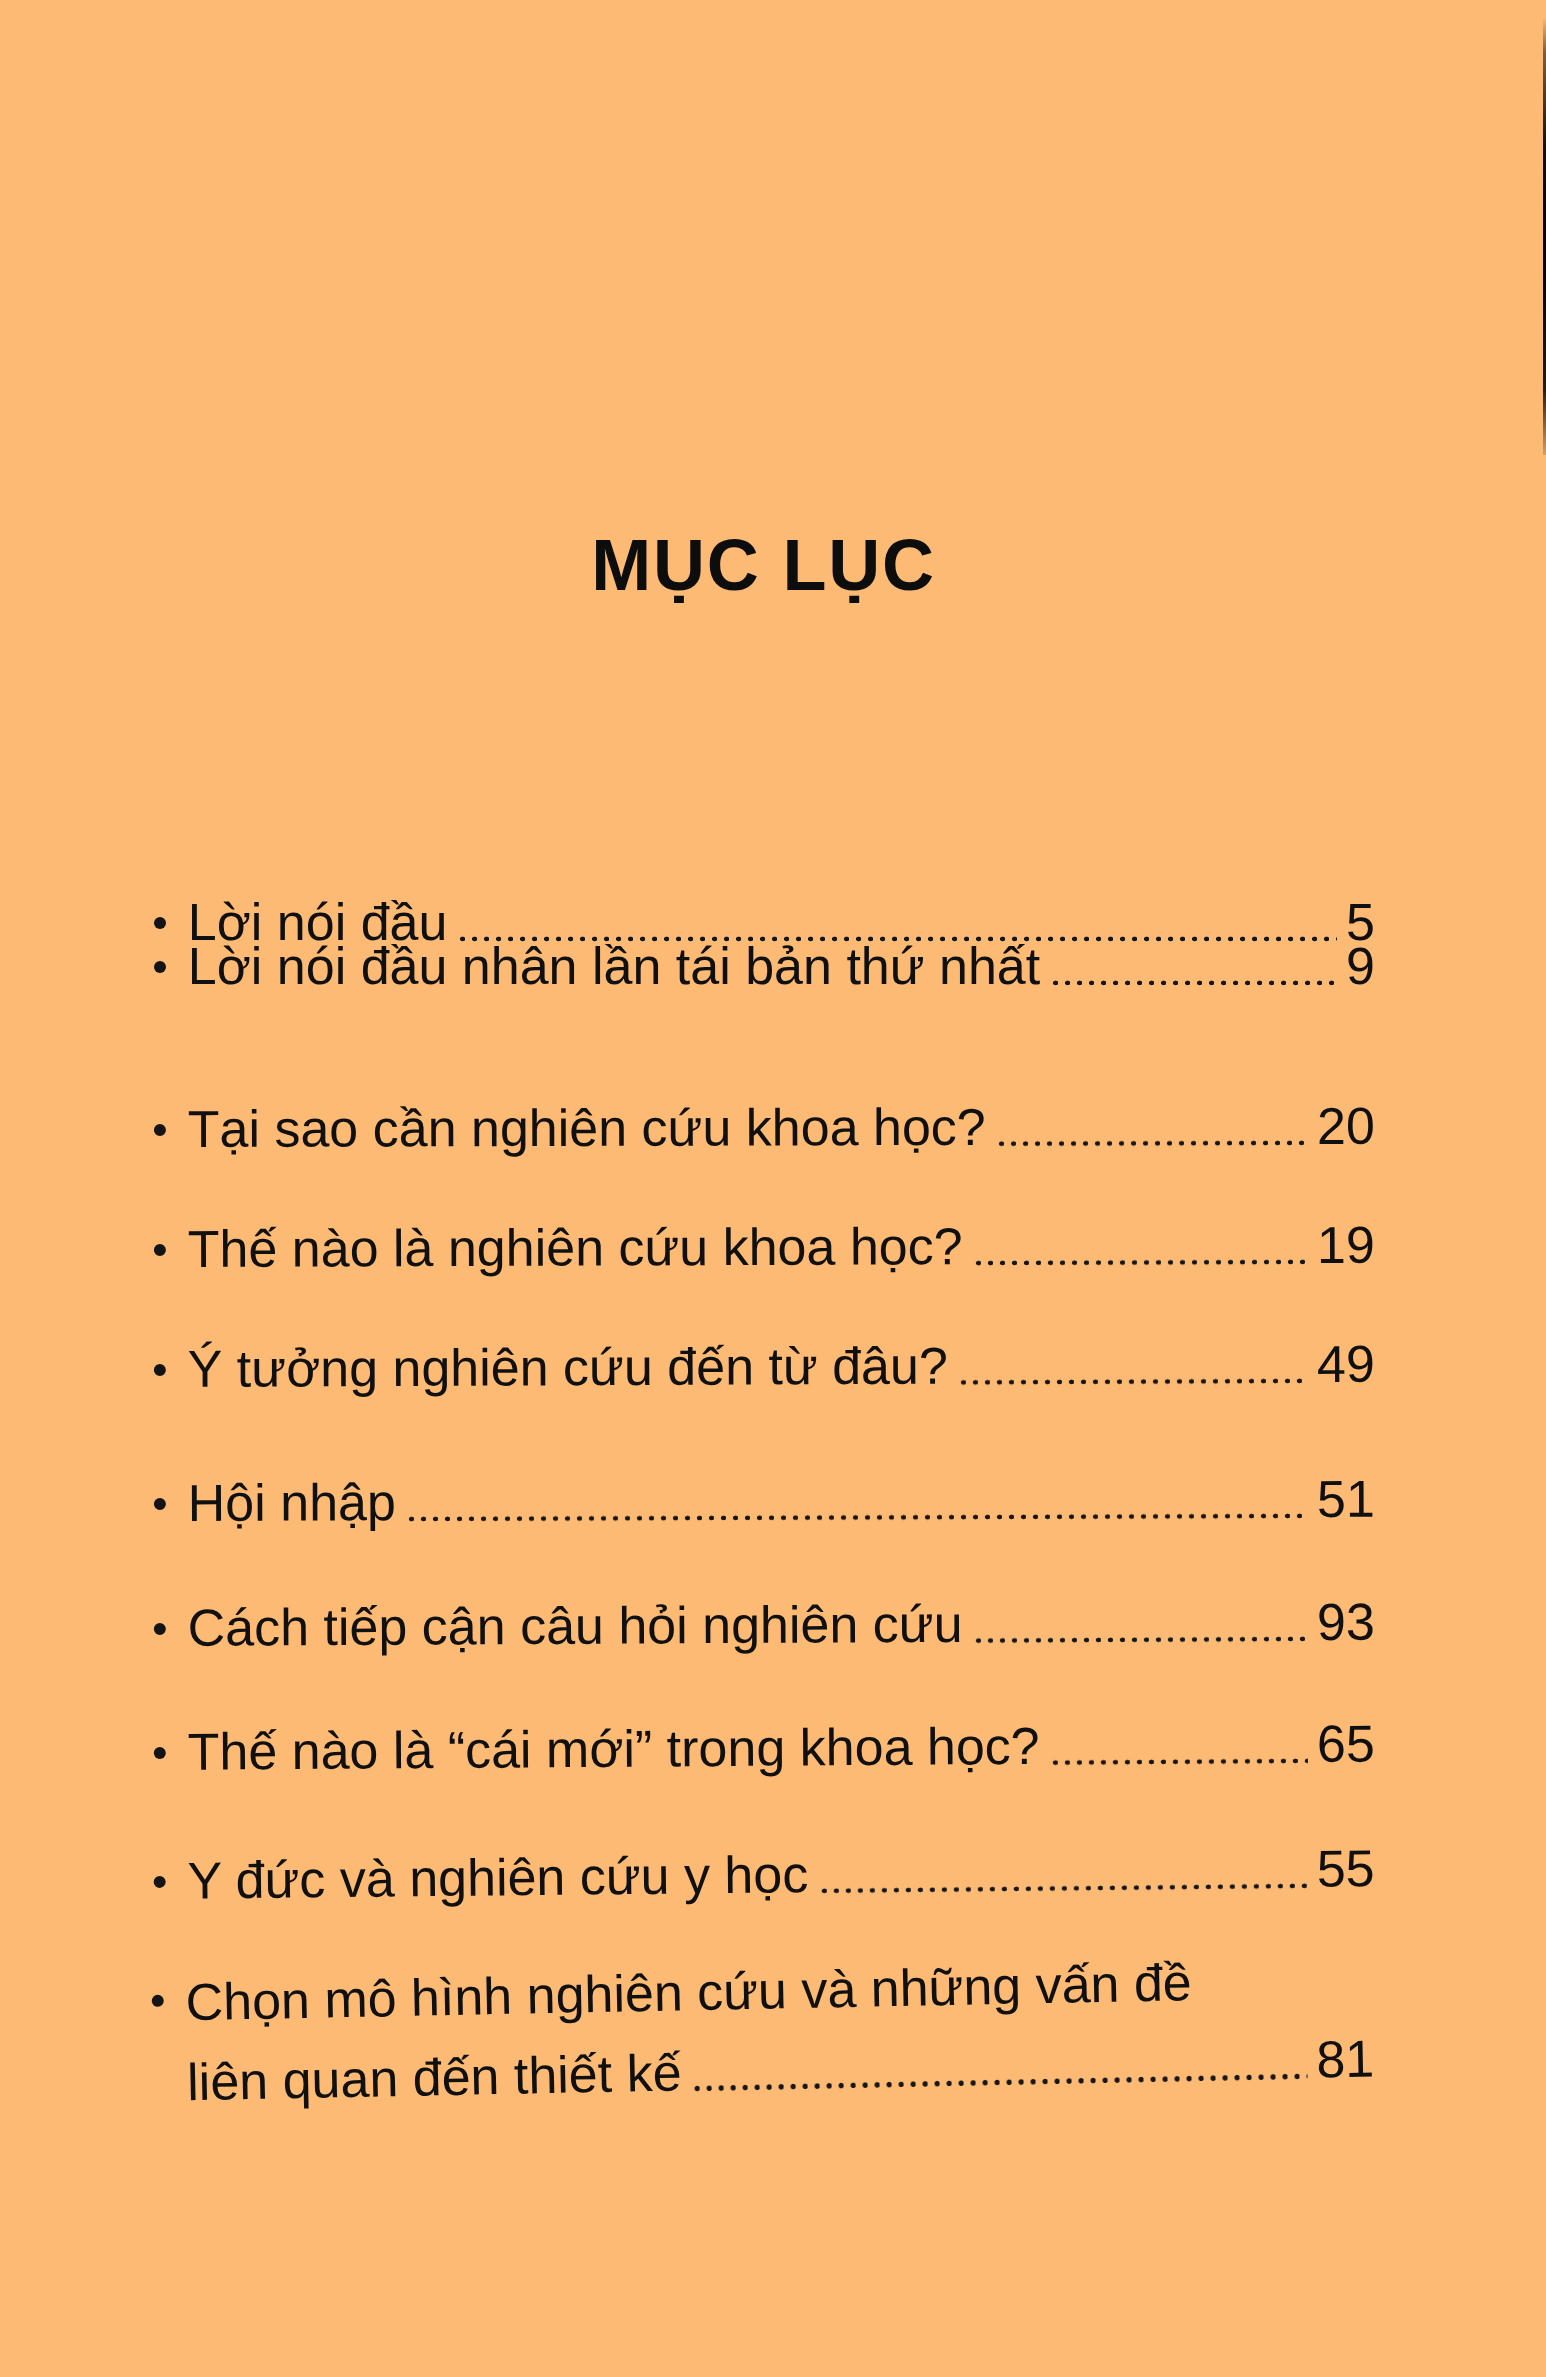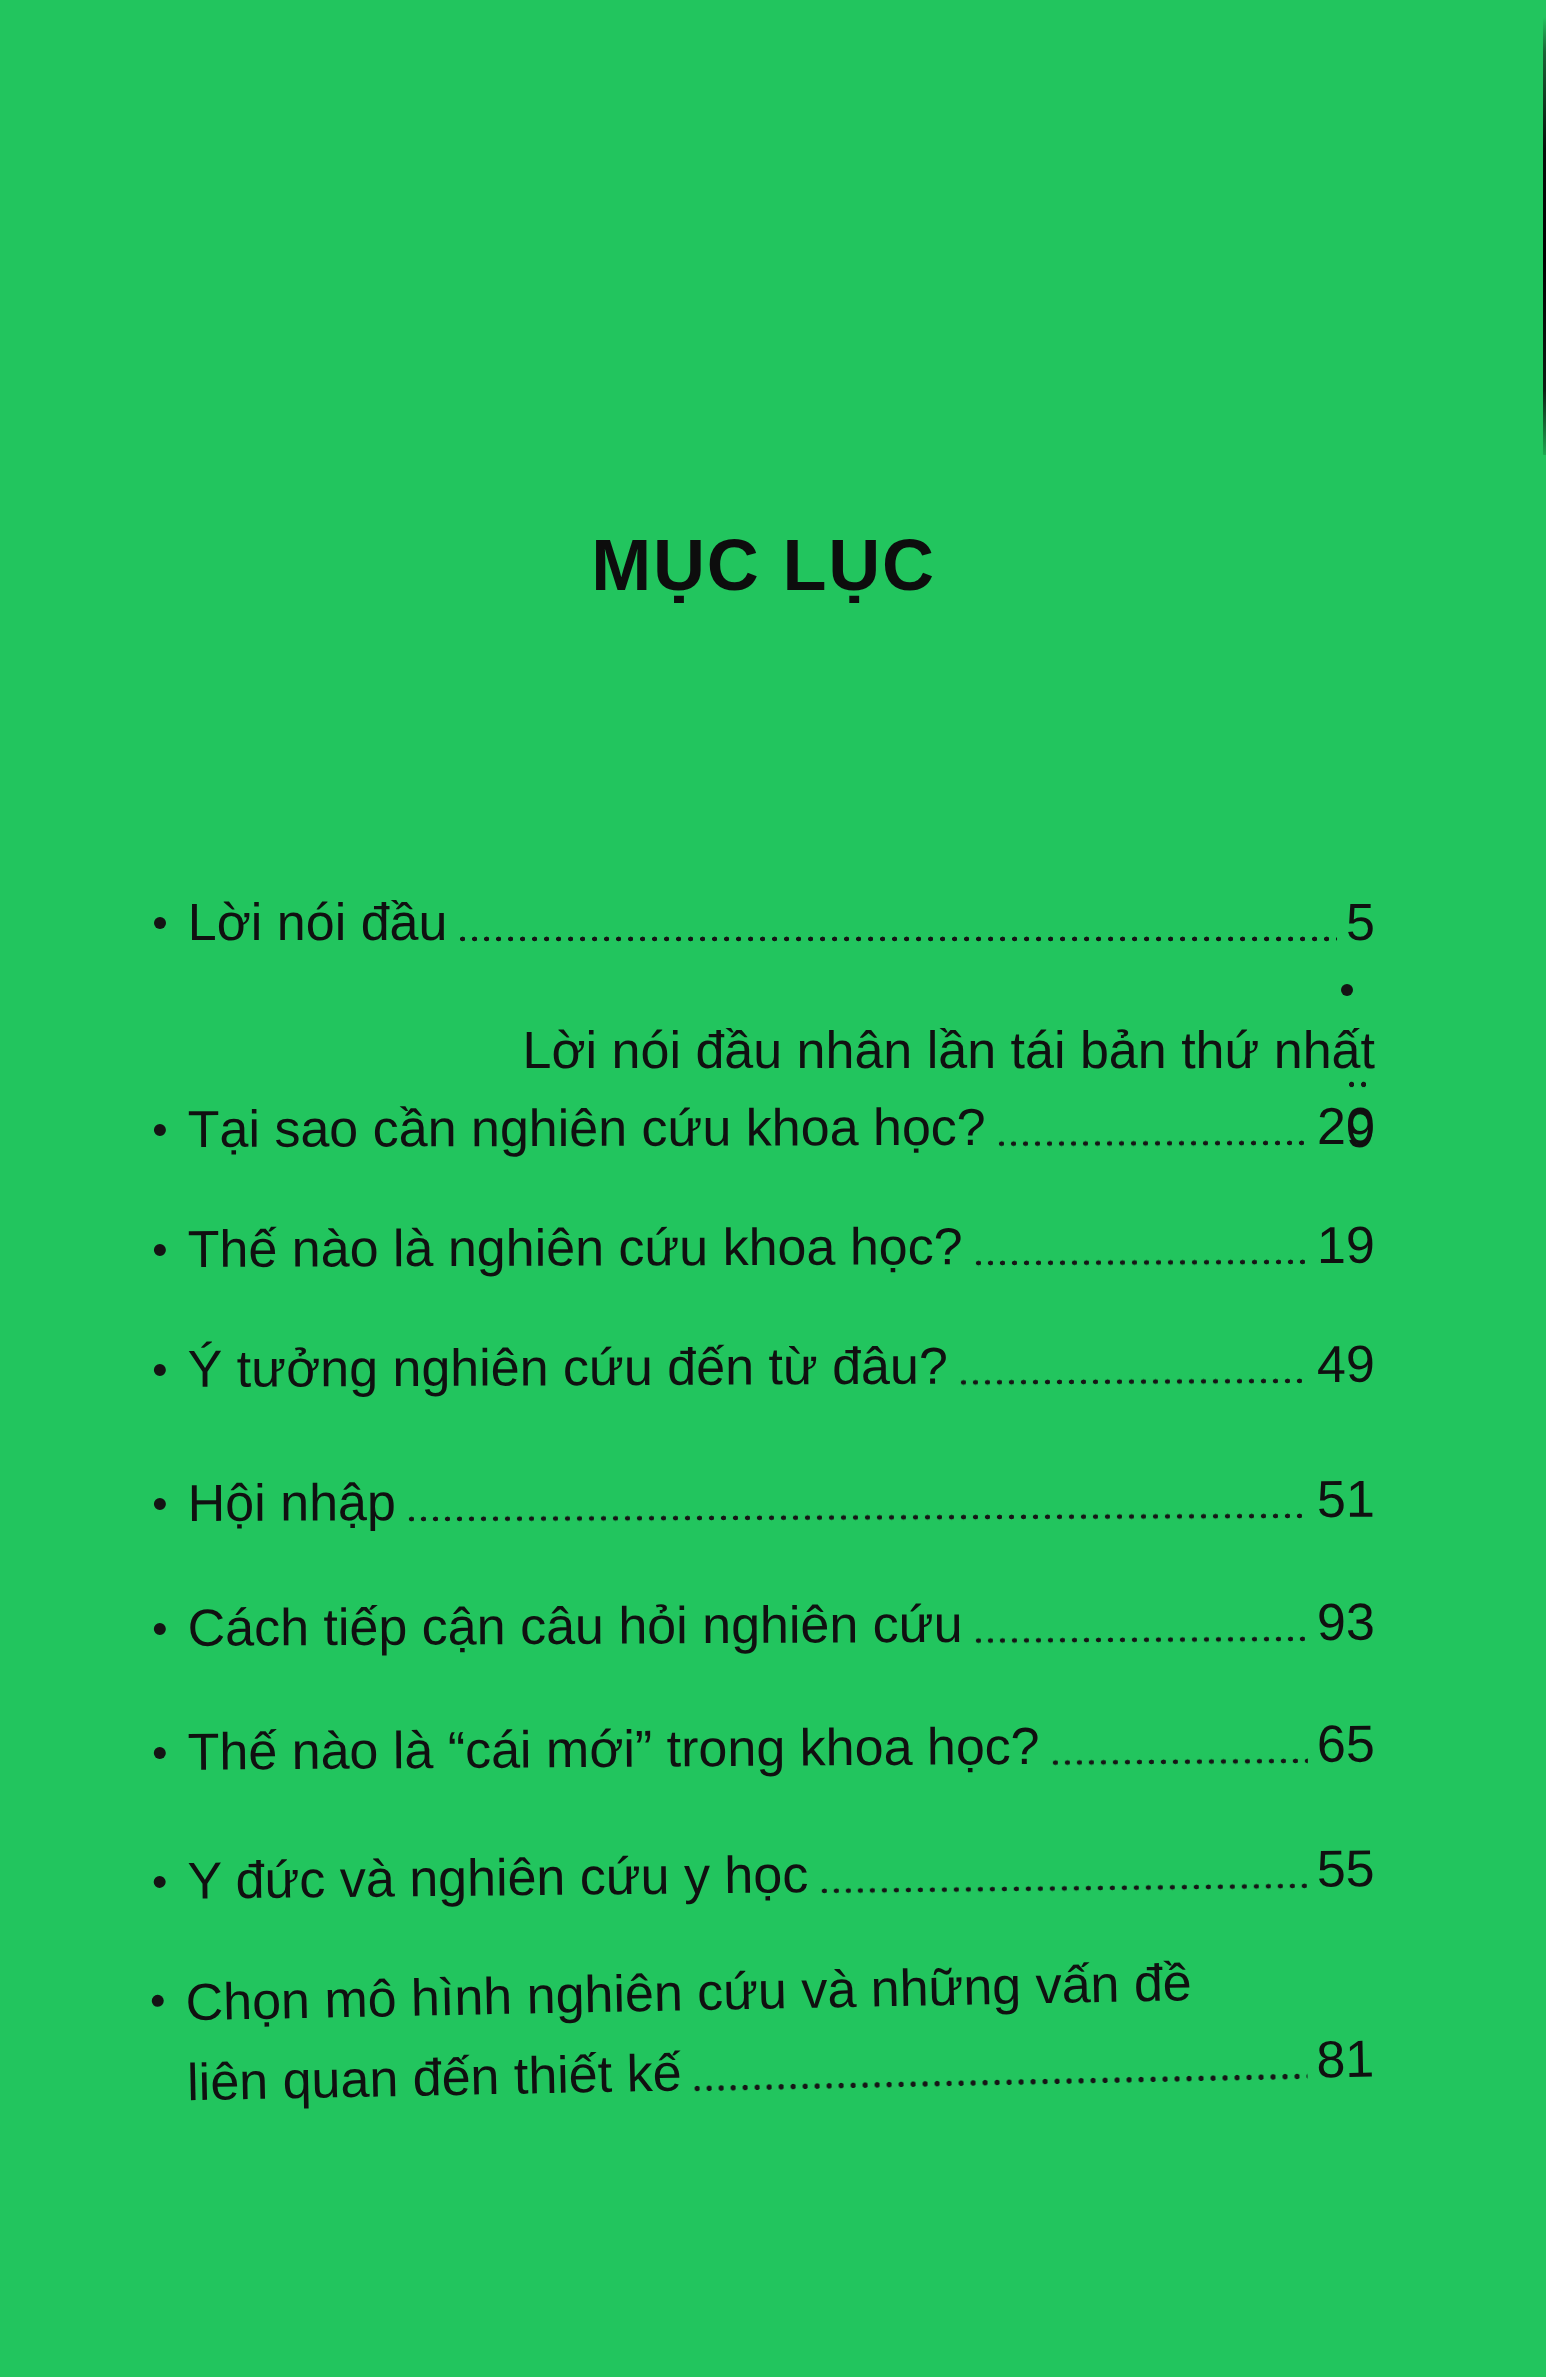--- a/index.html
+++ b/index.html
@@ -11,21 +11,21 @@
     width: 1547px;
     height: 2377px;
     position: relative;
     overflow: hidden;
     font-family: "Liberation Sans", "DejaVu Sans", sans-serif;
     color: #101010;
   }
   .page {
     position: absolute;
     inset: 0;
-    background: #22c55e;
+    background: #fdba74;
   }
   
   .title-wrap {
     position: absolute;
     left: 152px;
     top: 524px;
     width: 1223px;
     text-align: center;
   }
   .title-wrap h1 {
@@ -116,21 +116,21 @@
     <h1>MỤC LỤC</h1>
   </div>
 
   <div class="entry" style="top:892px;">
     <span class="bullet"></span>
     <span class="label">Lời nói đầu</span>
     <span class="dots"></span>
     <span class="pagenum">5</span>
   </div>
 
-  <div class="entry" style="top:984px;flex-direction:column;">
+  <div class="entry" style="top:936px;">
     <span class="bullet"></span>
     <span class="label">Lời nói đầu nhân lần tái bản thứ nhất</span>
     <span class="dots"></span>
     <span class="pagenum">9</span>
   </div>
 
   <div class="entry" style="top:1099px; transform:rotate(-0.15deg);">
     <span class="bullet"></span>
     <span class="label">Tại sao cần nghiên cứu khoa học?</span>
     <span class="dots"></span>

